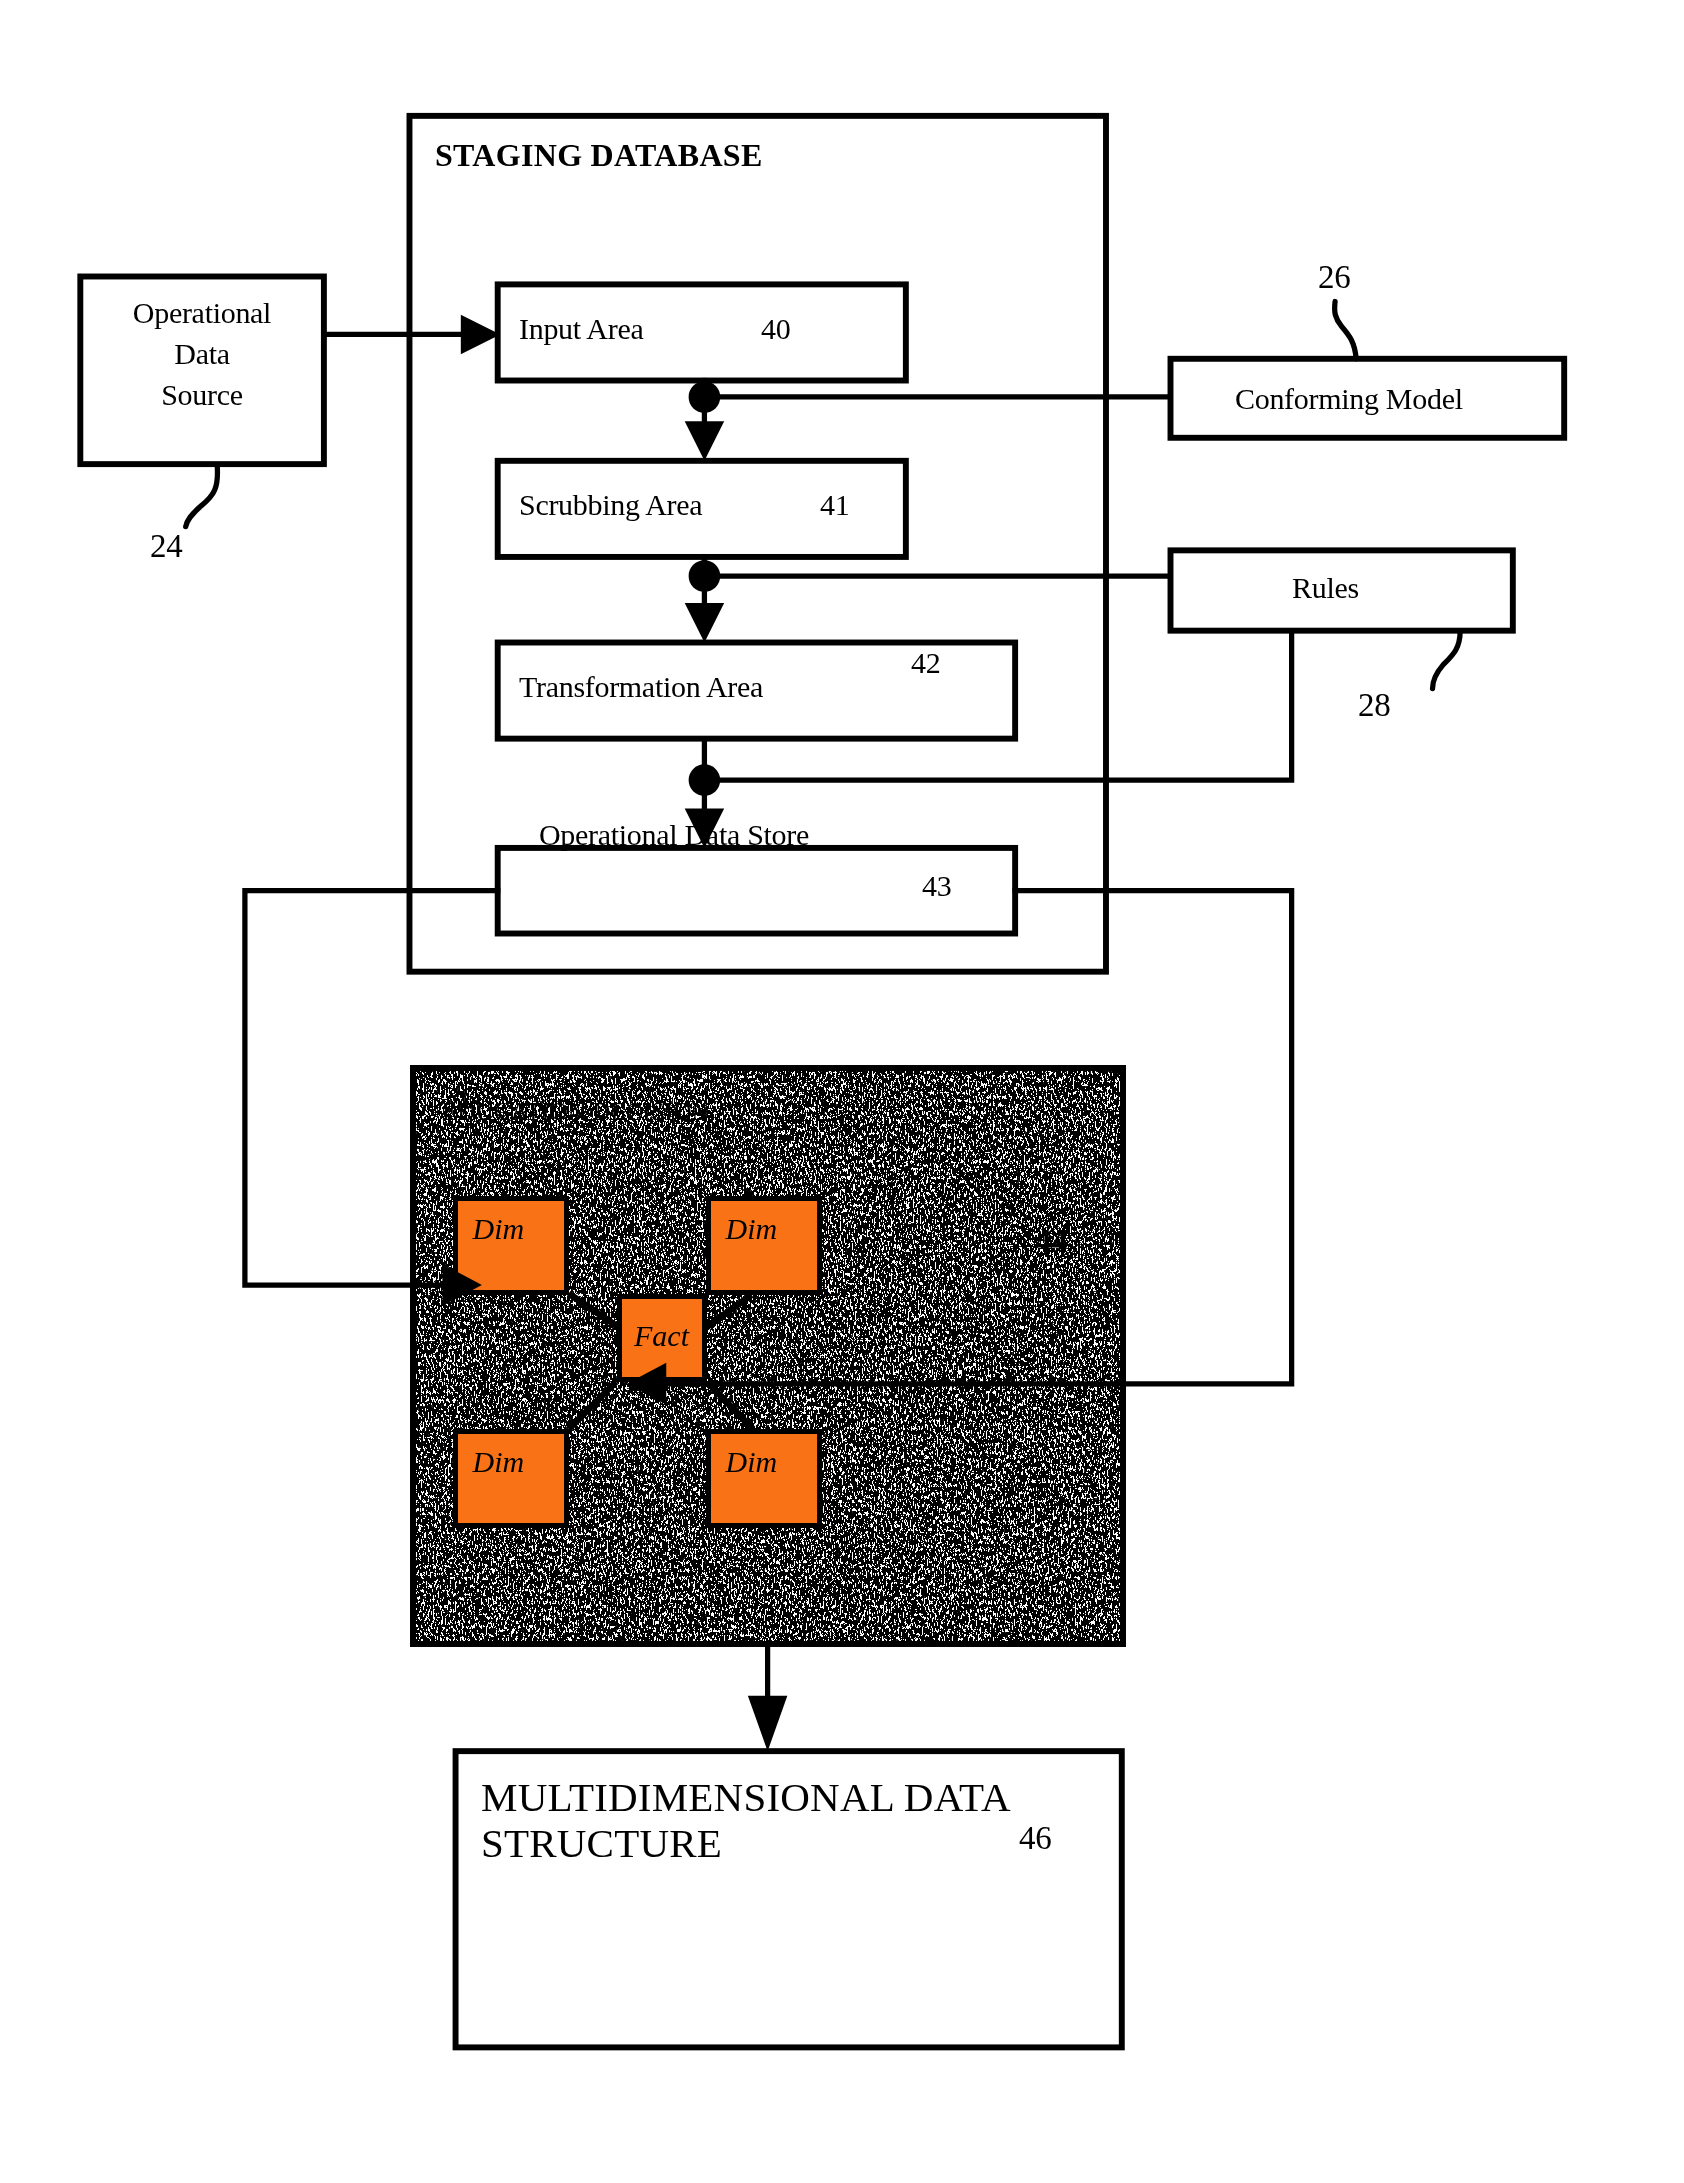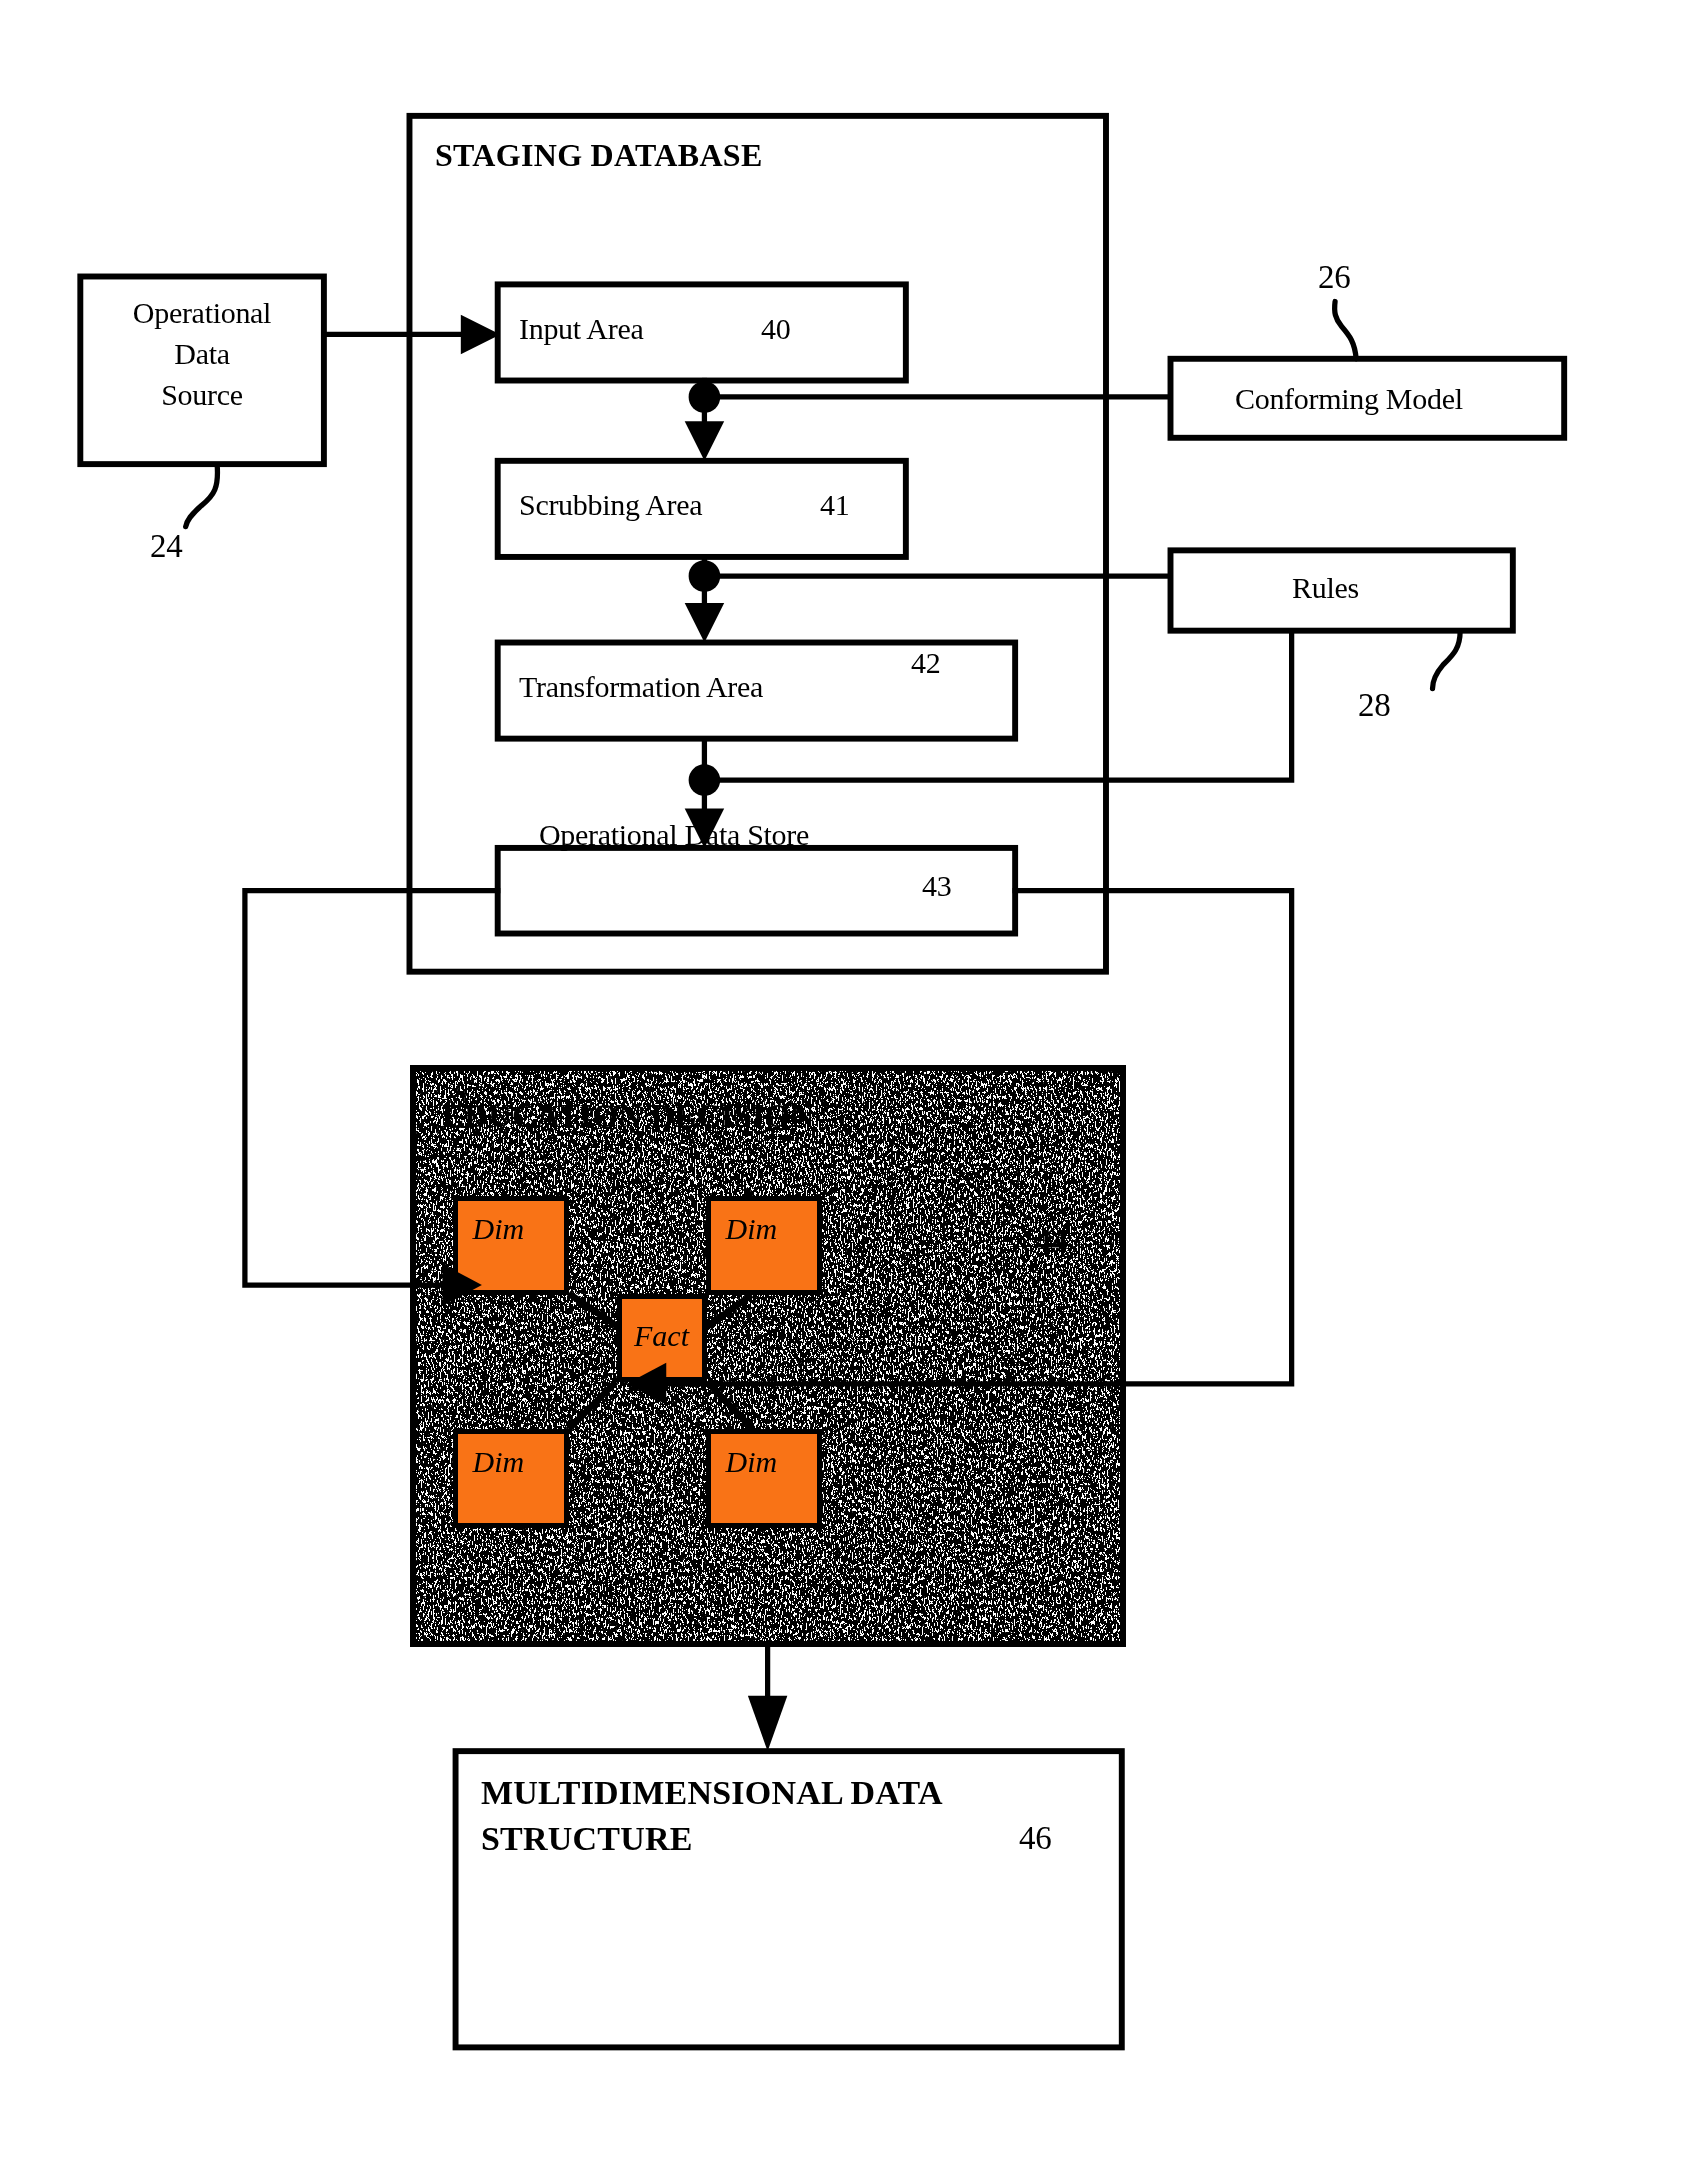--- a/index.html
+++ b/index.html
@@ -80,32 +80,32 @@
   .lbl-box {
     font-size: 30px;
   }
   .lbl-num {
     font-size: 33px;
   }
   .lbl-center {
     text-align: center;
   }
   .shade-title {
-    font-weight: bold;
-    font-size: 33px;
+    font-weight: normal;
+    font-size: 25px;
     letter-spacing: 0.1px;
     line-height: 1.25;
   }
   .shade-num {
     font-weight: bold;
     font-size: 33px;
   }
   .mds-title {
-    font-weight: bold;
-    font-size: 34px;
+    font-weight: normal;
+    font-size: 41px;
     line-height: 1.3;
     letter-spacing: 0.2px;
   }
   #shade-region {
     position: absolute;
     left: 410px;
     top: 1065px;
     width: 716px;
     height: 582px;
     border: 6px solid #000000;

